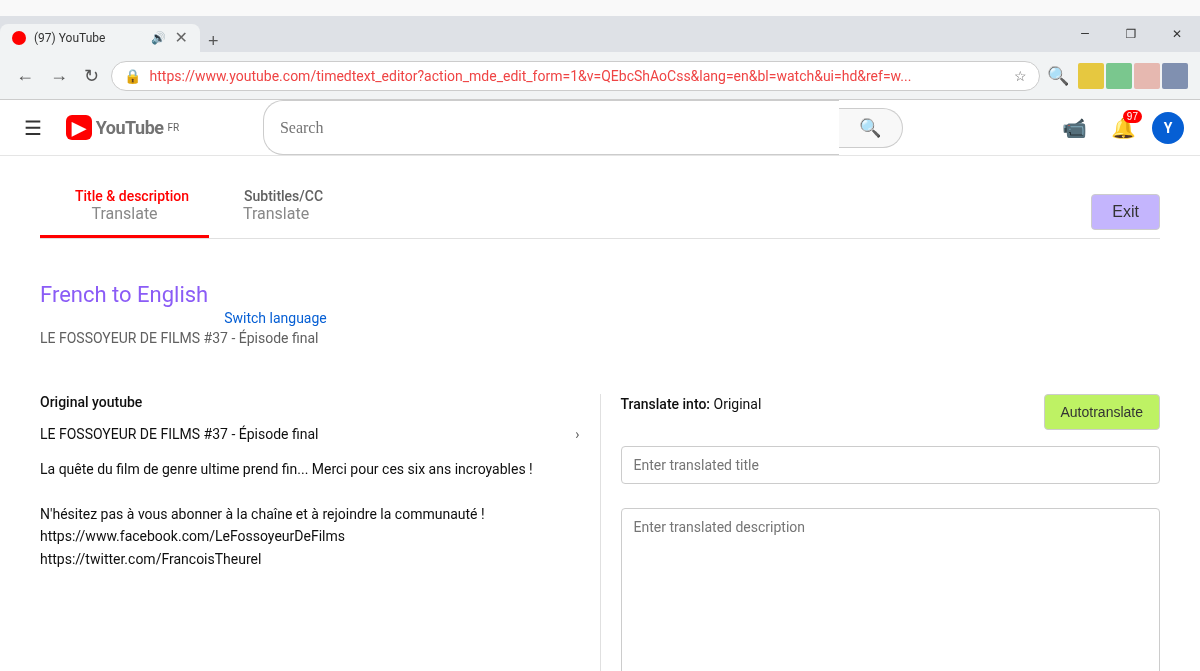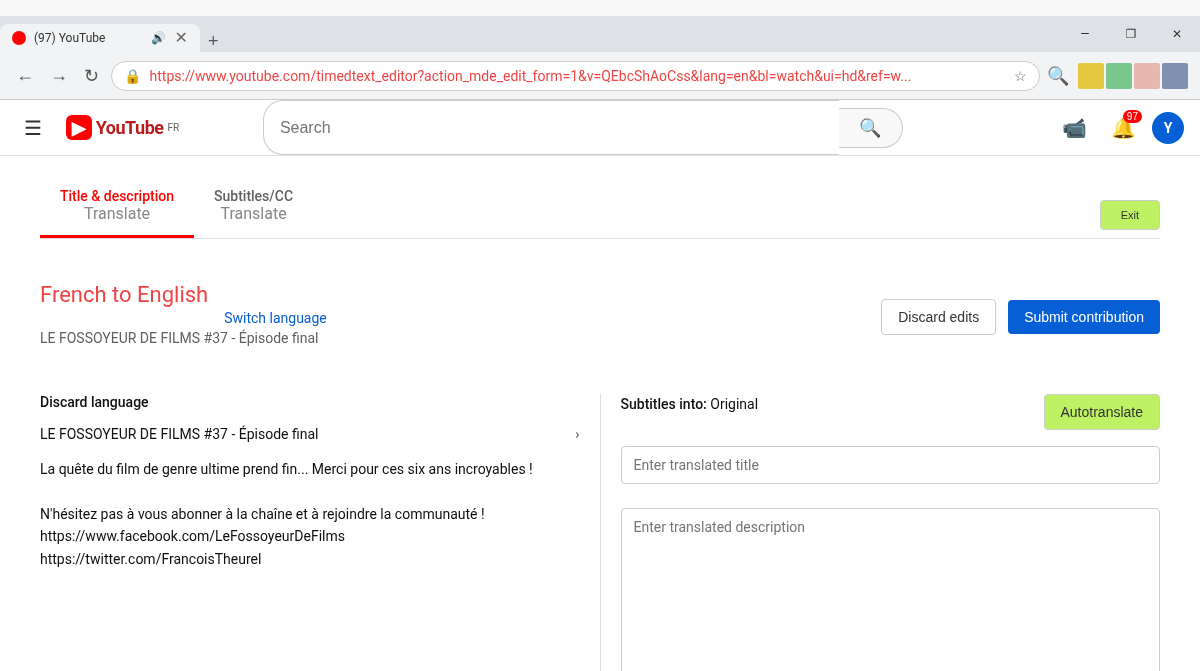--- a/index.html
+++ b/index.html
@@ -24,43 +24,43 @@
     .profile-squares { display: flex; gap: 2px; }
     .color-sq { width: 26px; height: 26px; border-radius: 2px; }
     .header-icons { display: flex; align-items: center; gap: 6px; }
 
     
     .yt-app { background: white; min-height: 600px; }
     .yt-header { display: flex; align-items: center; padding: 0 16px; height: 56px; background: white; border-bottom: 1px solid #e5e5e5; gap: 16px; }
     .yt-menu-icon { cursor: pointer; font-size: 20px; color: #333; padding: 8px; }
     .yt-logo { display: flex; align-items: center; gap: 4px; text-decoration: none; }
     .yt-logo-icon { background: #ff0000; color: white; border-radius: 6px; padding: 2px 6px; font-size: 18px; font-weight: bold; }
-    .yt-logo-text { font-size: 18px; font-weight: bold; color: #b91c1c; letter-spacing: -0.5px; }
+    .yt-logo-text { font-size: 18px; font-weight: bold; color: #737373; letter-spacing: -0.5px; }
     .yt-logo-lang { font-size: 10px; color: #606060; vertical-align: super; }
     .yt-search-bar { flex: 1; display: flex; align-items: center; max-width: 640px; margin: 0 auto; }
-    .yt-search-input { flex: 1; border: 1px solid #ccc; border-right: none; border-radius: 20px 0 0 20px; padding: 24px 16px; font-size: 16px; outline: none; height: 55px; }
+    .yt-search-input { flex: 1; border: 1px solid #ccc; border-right: none; border-radius: 20px 0 0 20px; padding: 24px 16px; font-size: 16px; outline: none; height: 55px; font-family: Liberation Serif, serif; }
     .yt-search-btn { background: #f8f8f8; border: 1px solid #ccc; border-left: none; border-radius: 0 20px 20px 0; padding: 0 20px; height: 40px; cursor: pointer; color: #333; font-size: 18px; }
     .yt-header-actions { display: flex; align-items: center; gap: 8px; margin-left: auto; }
     .yt-icon-btn { background: none; border: none; cursor: pointer; padding: 8px; border-radius: 50%; color: #333; font-size: 20px; position: relative; }
     .notification-badge { position: absolute; top: 2px; right: 2px; background: #ff0000; color: white; border-radius: 10px; font-size: 10px; padding: 1px 4px; min-width: 16px; text-align: right; }
     .yt-avatar { width: 32px; height: 32px; background: #065fd4; border-radius: 50%; display: flex; align-items: center; justify-content: center; color: white; font-weight: bold; cursor: pointer; }
 
     
     .editor-container { padding: 20px 40px; background: white; }
     .tabs-row { display: flex; border-bottom: 1px solid #e0e0e0; gap: 0; align-items: flex-end; }
     .editor-tab { padding: 12px 20px; cursor: pointer; color: #606060; font-size: 14px; text-align: center; border-bottom: 3px solid transparent; }
     .editor-tab.active { color: #ff0000; border-bottom: 3px solid #ff0000; }
-    .editor-tab .tab-label { font-weight: 500; }
+    .editor-tab .tab-label { font-weight: 500; margin-left: 15px; }
     .editor-tab .tab-sub { font-size: 16px; color: #888; }
     .editor-tab.active .tab-sub { color: #888; }
-    .exit-btn { margin-left: auto; margin-bottom: 8px; padding: 8px 20px; border: 1px solid #ccc; background: #bef264; border-radius: 4px; cursor: pointer; font-size: 11px; color: #333; }
+    .exit-btn { margin-left: auto; margin-bottom: 8px; padding: 8px 20px; border: 1px solid #ccc; background: #c4b5fd; border-radius: 4px; cursor: pointer; font-size: 16px; color: #333; }
 
     .content-area { padding: 24px 0; }
     .translation-header { display: flex; align-items: center; gap: 16px; margin-bottom: 4px; }
-    .translation-title { font-size: 22px; font-weight: 400; color: #ef4444; }
+    .translation-title { font-size: 22px; font-weight: 400; color: #8b5cf6; }
     .switch-lang-link { color: #065fd4; text-decoration: none; font-size: 14px; cursor: pointer; margin-top: 47px; }
     .video-title-sub { font-size: 14px; color: #606060; margin-bottom: 24px; }
     .action-buttons { display: flex; gap: 12px; margin-left: auto; align-items: center; }
     .discard-btn { padding: 9px 16px; border: 1px solid #ccc; background: white; border-radius: 4px; cursor: pointer; font-size: 14px; color: #333; }
     .submit-btn { padding: 9px 16px; background: #065fd4; color: white; border: none; border-radius: 4px; cursor: pointer; font-size: 14px; font-weight: 500; }
     .header-row { display: flex; align-items: center; justify-content: space-between; margin-bottom: 24px; }
 
     .columns { display: flex; gap: 20px; }
     .col-left { flex: 1; }
     .col-right { flex: 1; }
@@ -163,48 +163,44 @@
     <div class="content-area">
 
       <div class="header-row">
         <div>
           <div class="translation-header">
             <span class="translation-title">French to English</span>
             <a class="switch-lang-link">Switch language</a>
           </div>
           <div class="video-title-sub">LE FOSSOYEUR DE FILMS #37 - Épisode final</div>
         </div>
-        <div class="action-buttons">
-          <button class="discard-btn">Discard edits</button>
-          <button class="submit-btn">Submit contribution</button>
-        </div>
       </div>
 
       <div class="columns">
 
         <div class="col-left">
-          <div class="col-header">Discard language</div>
+          <div class="col-header">Original youtube</div>
           <div class="original-title-row">
             <span class="original-title-text">LE FOSSOYEUR DE FILMS #37 - Épisode final</span>
             <span class="chevron-icon">›</span>
           </div>
           <div class="original-desc">
             La quête du film de genre ultime prend fin... Merci pour ces six ans incroyables !<br><br>
             N'hésitez pas à vous abonner à la chaîne et à rejoindre la communauté !<br>
             https://www.facebook.com/LeFossoyeurDeFilms<br>
             https://twitter.com/FrancoisTheurel
           </div>
         </div>
 
         <div class="divider"></div>
 
         <div class="col-right">
           <div class="translate-col-header">
             <span class="col-header">
-              <span>Subtitles into:</span>
+              <span>Translate into:</span>
               <span class="lang-name">Original</span>
             </span>
             <button class="autotranslate-btn">Autotranslate</button>
           </div>
           <input class="translate-input" type="text" style="margin-bottom: 24px;" placeholder="Enter translated title">
           <textarea class="translate-textarea" placeholder="Enter translated description" style=""></textarea>
         </div>
       </div>
     </div>
   </div>

